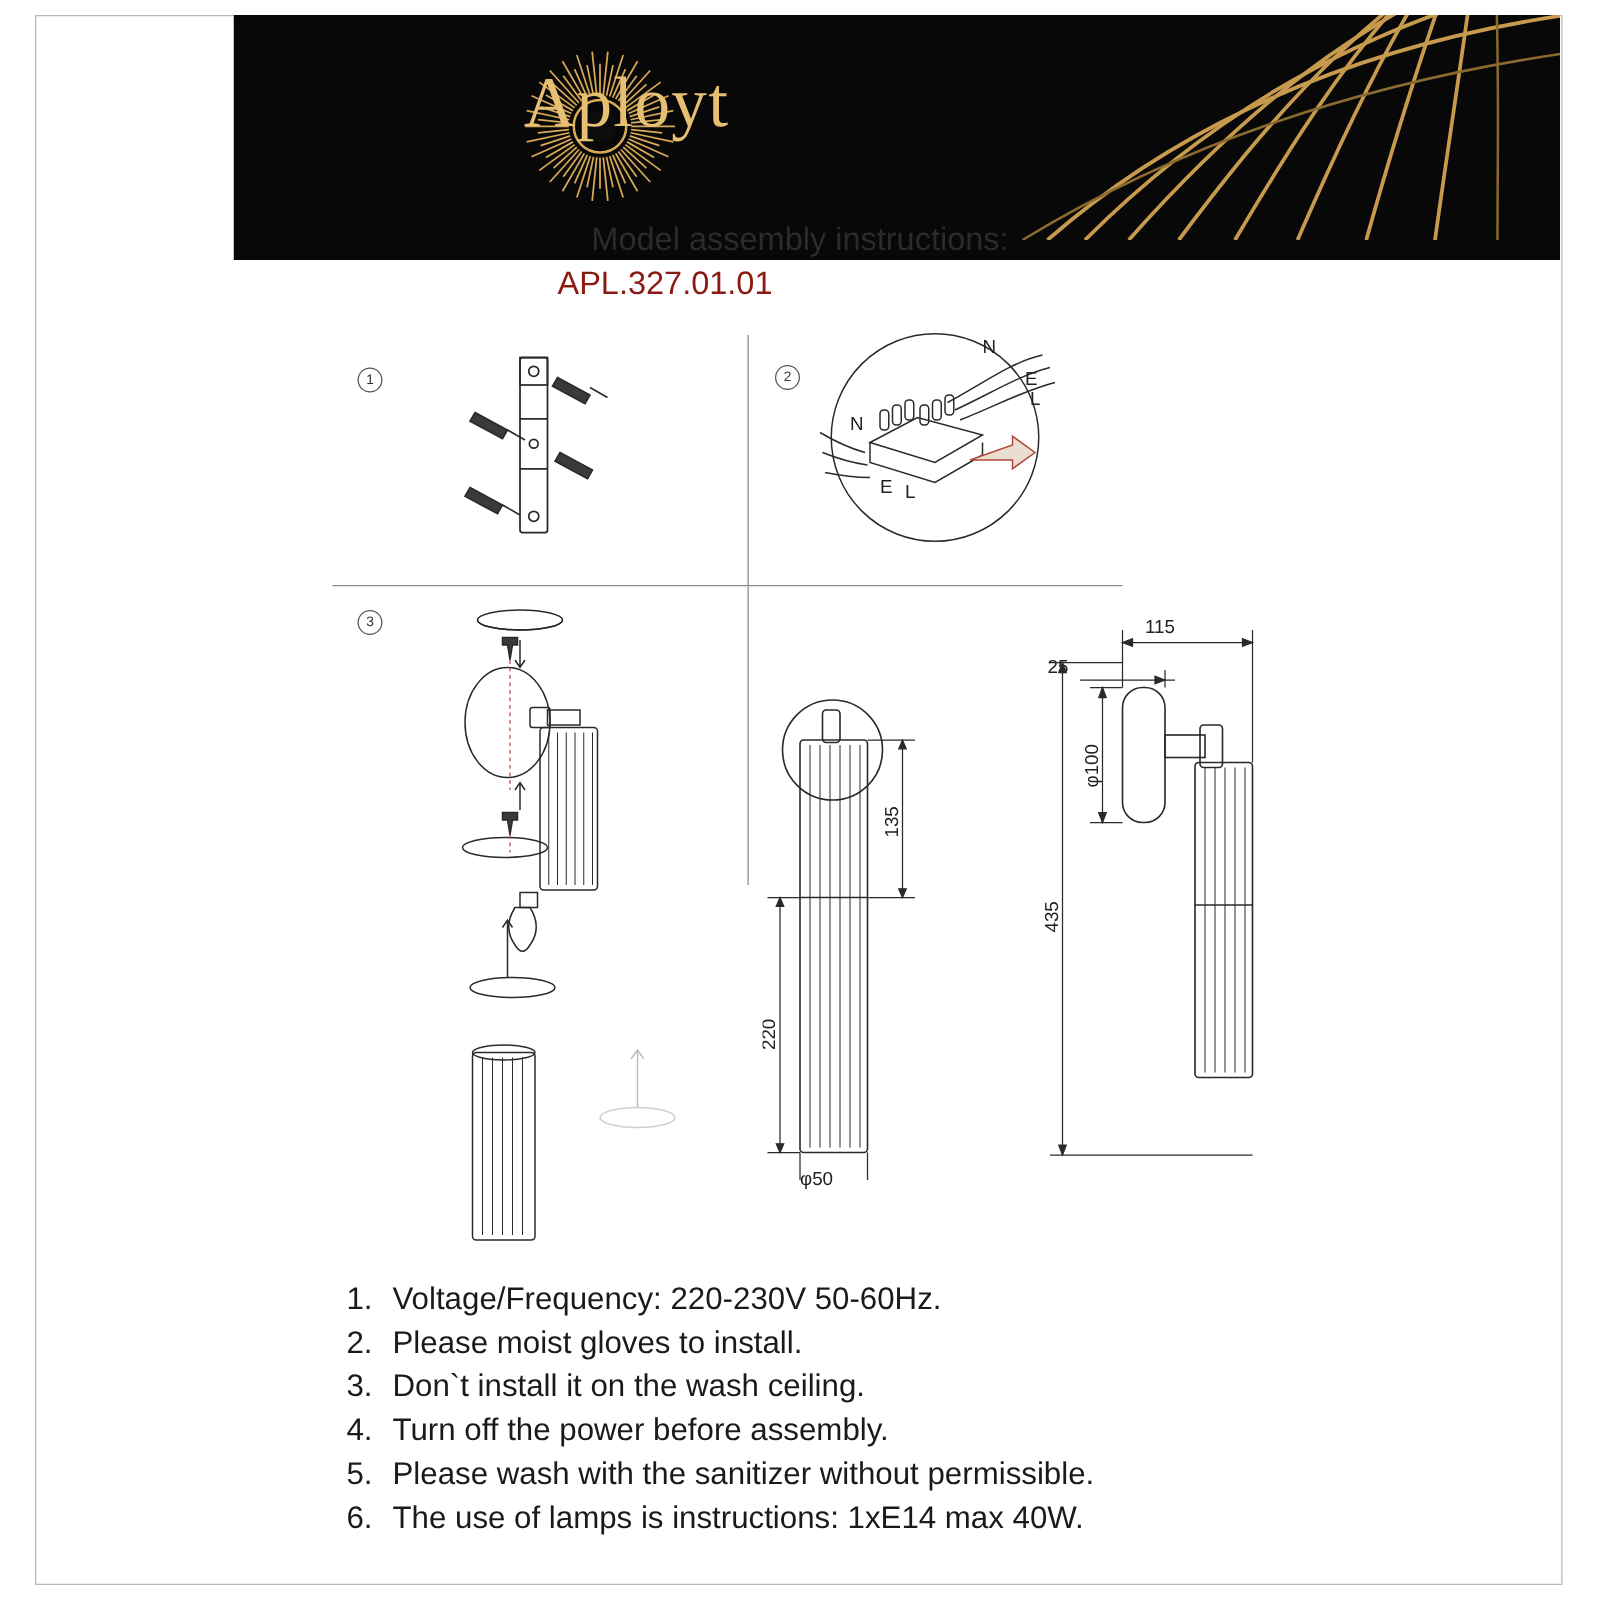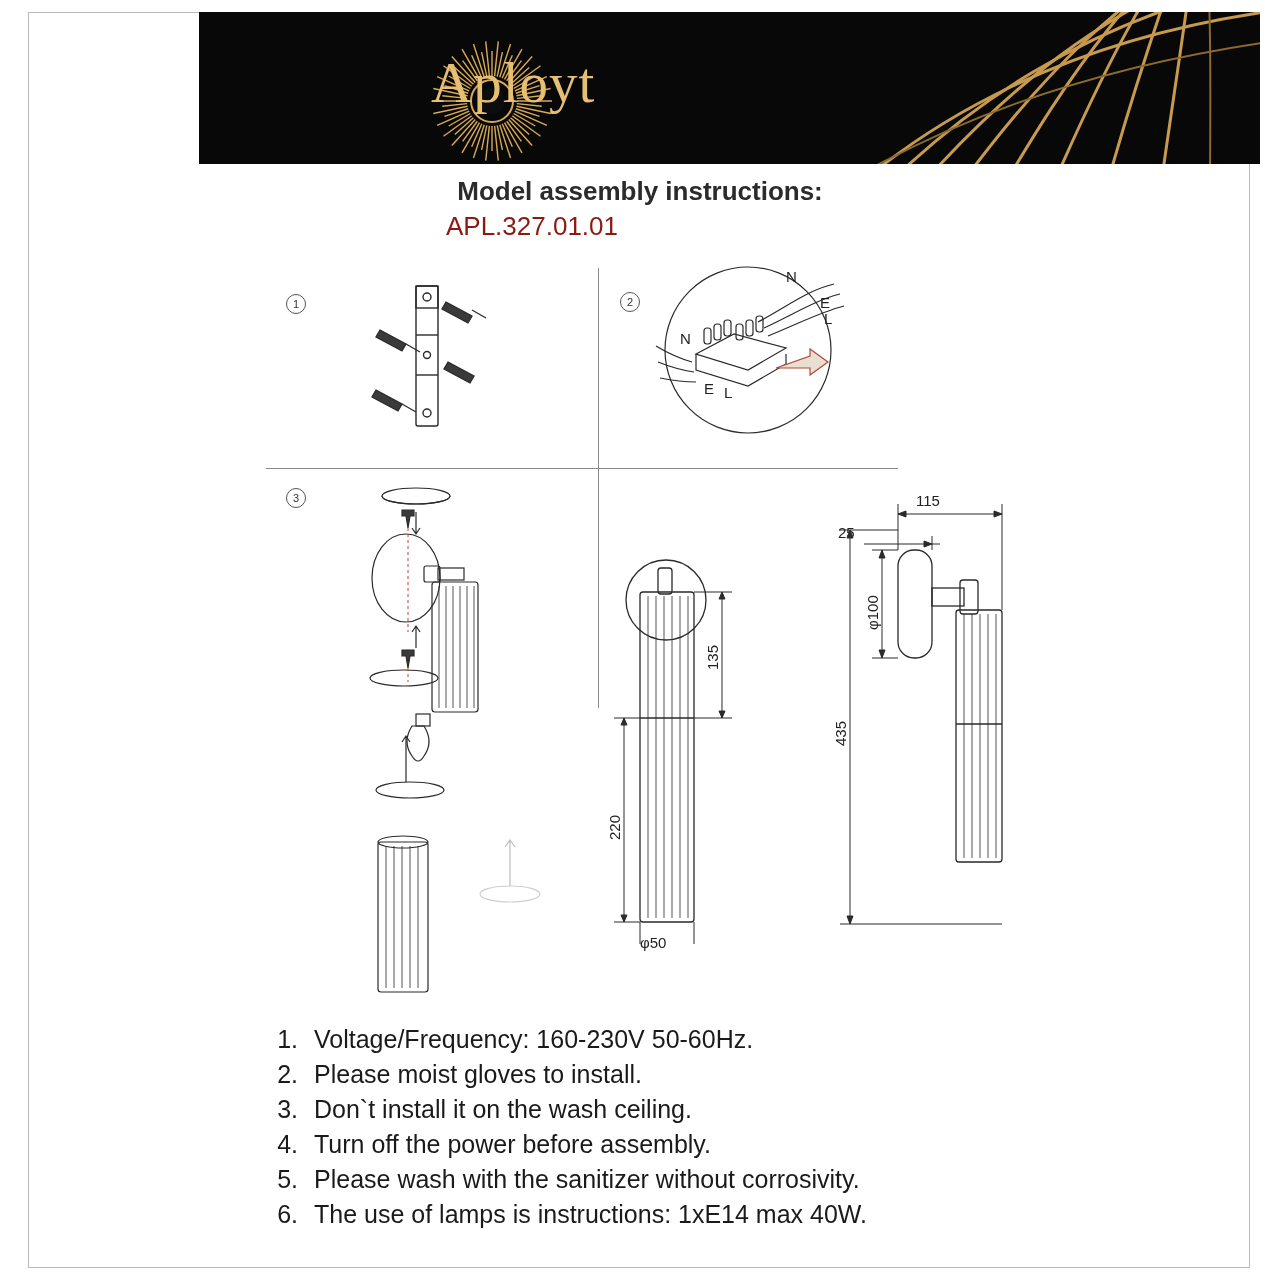--- a/index.html
+++ b/index.html
@@ -20,22 +20,22 @@
   .border-frame{
     position:absolute;
     left:28px;top:12px;
     width:1222px;height:1256px;
     border:1px solid #b9b9b9;
     box-sizing:border-box;
   }
   
   .banner{
     position:absolute;
-    left:199px;top:12px;
-    width:1061px;height:152px;
+    left:187px;top:12px;
+    width:1061px;height:196px;
     background:#080808;
     overflow:hidden;
   }
   .banner .brand{
     position:absolute;
     left:232px;top:38px;
     font-size:57px;
     letter-spacing:1px;
     color:#e6bf72;
     font-family:"Liberation Serif", serif;
@@ -51,21 +51,20 @@
     width:460px;height:300px;
   }
   
   .title{
     position:absolute;
     left:0;top:176px;
     width:1280px;
     text-align:center;
     font-size:26px;
     color:#2b2b2b;
-    font-weight:bold;
   }
   .model-code{
     position:absolute;
     left:0;top:211px;
     width:1064px;
     text-align:center;
     font-size:26px;
     color:#8b1a13;
   }
   
@@ -442,37 +441,37 @@
         <path d="M30 436 l-3 -8 l6 0 z" fill="#2a2a2a"></path>
       </g>
       <text class="dim-label" transform="translate(26,258) rotate(-90)">435</text>
     </svg>
 
   </div>
 
   <div class="notes">
     <div class="note-row">
       <span class="note-num">1.</span>
-      <span class="note-text">Voltage/Frequency: 160-230V 50-60Hz.</span>
+      <span class="note-text">Voltage/Frequency: 220-230V 50-60Hz.</span>
     </div>
     <div class="note-row">
       <span class="note-num">2.</span>
       <span class="note-text">Please moist gloves to install.</span>
     </div>
     <div class="note-row">
       <span class="note-num">3.</span>
       <span class="note-text">Don`t install it on the wash ceiling.</span>
     </div>
     <div class="note-row">
       <span class="note-num">4.</span>
       <span class="note-text">Turn off the power before assembly.</span>
     </div>
     <div class="note-row">
       <span class="note-num">5.</span>
-      <span class="note-text">Please wash with the sanitizer without corrosivity.</span>
+      <span class="note-text">Please wash with the sanitizer without permissible.</span>
     </div>
     <div class="note-row">
       <span class="note-num">6.</span>
       <span class="note-text">The use of lamps is instructions: 1xE14 max 40W.</span>
     </div>
   </div>
 
 </div>
 
 </body></html>

